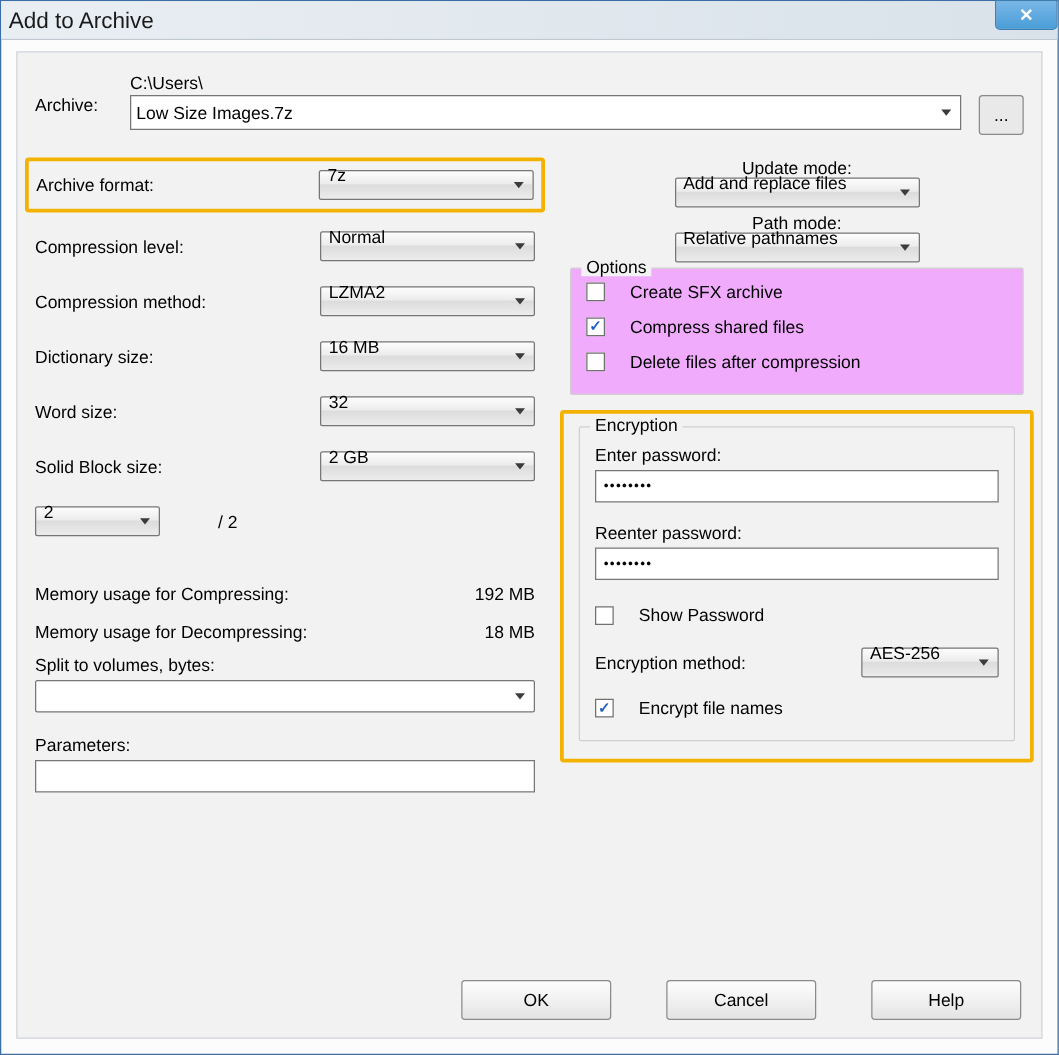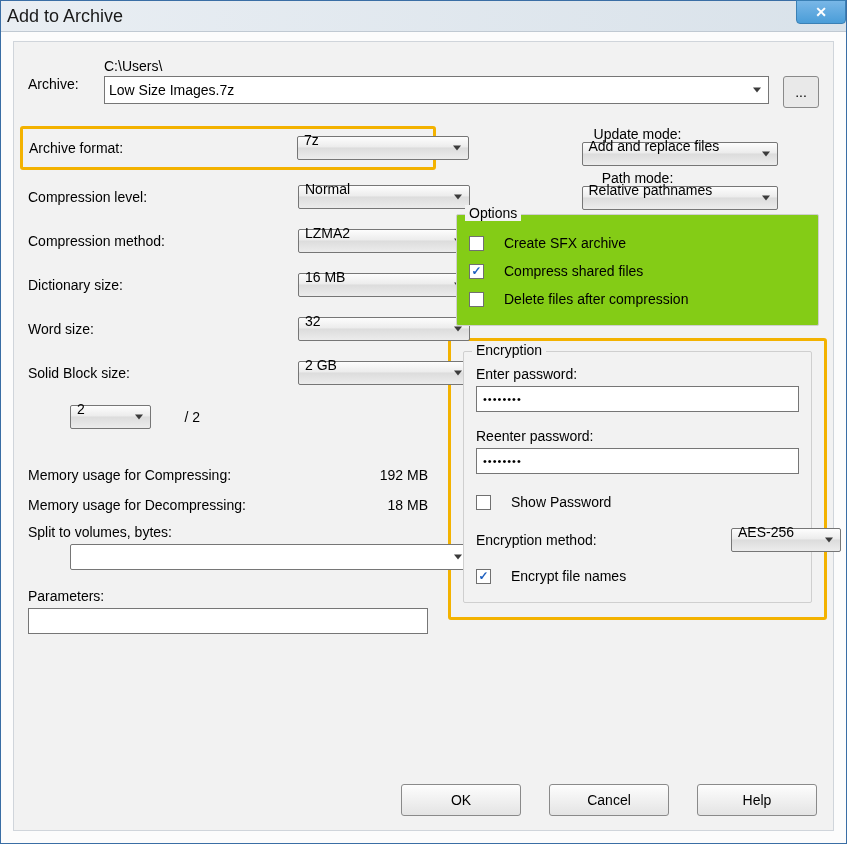--- a/index.html
+++ b/index.html
@@ -143,21 +143,20 @@
     background: linear-gradient(to bottom, #fdfdfd 0%, #ececec 45%, #dcdcdc 50%, #ececec 100%);
     border-radius: 2px;
     padding: 0 18px 16px 6px;
     display: flex;
     align-items: center;
     font-size: 14px;
     position: relative;
     cursor: pointer;
     box-sizing: border-box;
     width: 100%;
-    margin-left: 42px;
   }
   .select.flat {
     background: #fff;
   }
   .select .arrow,
   .archive-combo .arrow {
     width: 0;
     height: 0;
     border-left: 4px solid transparent;
     border-right: 4px solid transparent;
@@ -208,24 +207,24 @@
     height: 30px;
     margin-bottom: 14px;
     flex-direction: column;
   }
   .rrow .rlabel { flex: 1; }
   .rrow .rctrl { width: 196px; }
 
   .groupbox {
     border: 1px solid #cfcfcf;
     border-radius: 2px;
-    padding: 14px 12px 12px 12px;
+    padding: 4px 12px 12px 12px;
     position: relative;
     margin-top: 4px;
-    background: #84cc16;
+    background: #f0abfc;
   }
   .groupbox .legend {
     position: absolute;
     top: -10px;
     left: 8px;
     background: #f2f2f2;
     padding: 0 4px;
     font-size: 14px;
   }
   .chk-row {
@@ -290,21 +289,21 @@
   }
   .enc-row .elabel { flex: 1; }
   .enc-row .ectrl { width: 110px; }
 
   
   .button-row {
     position: absolute;
     bottom: 14px;
     right: 16px;
     display: flex;
-    gap: 28px;
+    gap: 44px;
   }
   .btn {
     width: 118px;
     height: 30px;
     border: 1px solid #8a8a8a;
     border-radius: 3px;
     background: linear-gradient(to bottom, #fdfdfd, #e4e4e4);
     display: flex;
     align-items: center;
     justify-content: center;

